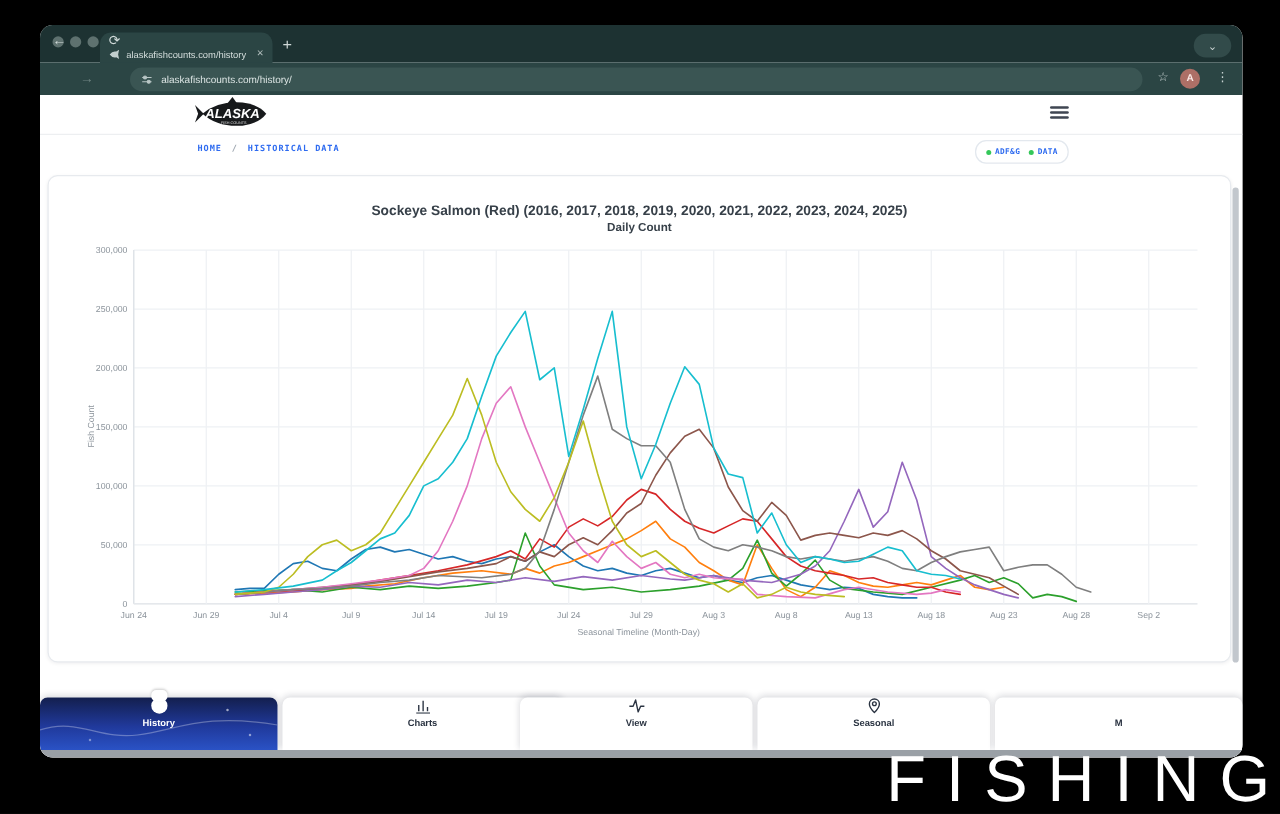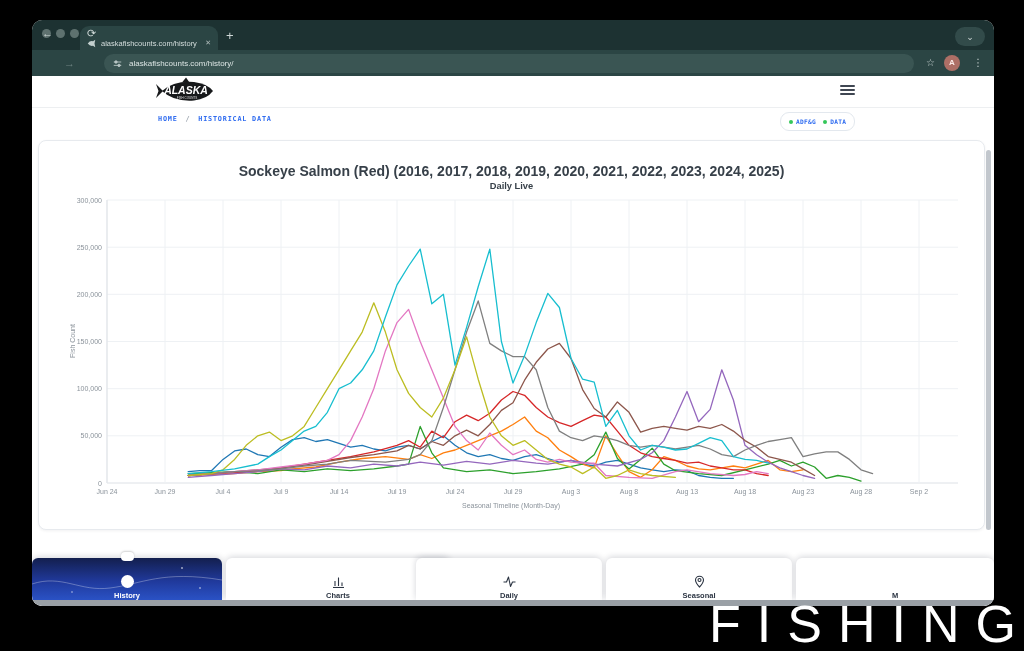--- a/index.html
+++ b/index.html
@@ -38,28 +38,28 @@
   #badges{position:absolute;left:748px;top:92px;height:17px;border:1px solid #e3e8ee;border-radius:9px;
     display:flex;align-items:center;padding:0 8px;gap:7px;background:#fff;}
   .badge{display:flex;align-items:center;gap:3px;font-family:"DejaVu Sans Mono",monospace;
     font-size:6.2px;font-weight:bold;color:#2e6bf0;letter-spacing:.3px;}
   .badge .dot{width:4px;height:4px;border-radius:50%;background:#34c759;}
   
   #card{position:absolute;left:6px;top:120px;width:947px;height:390px;background:#fff;
     border:1px solid #e7eaee;border-radius:8px;box-shadow:0 1px 3px rgba(16,24,40,.06);box-sizing:border-box;}
   #titles{position:absolute;left:6px;top:141px;width:947px;text-align:center;color:#374049;}
   #titles .t1{font-size:11px;font-weight:bold;}
-  #titles .t2{font-size:14px;font-weight:bold;margin-top:2px;}
+  #titles .t2{font-size:11px;font-weight:bold;margin-top:2px;}
   #titles .t3{font-size:9.3px;font-weight:bold;margin-top:2px;}
   #plot{position:absolute;left:0;top:0;width:962px;height:586px;pointer-events:none;z-index:2;}
   .tick{font:7px "Liberation Sans",sans-serif;fill:#8b939b;}
   
   .navcard{position:absolute;top:538px;height:42px;background:#fff;border-radius:6px 6px 0 0;
     box-shadow:0 -1px 6px rgba(15,23,42,.18);z-index:3;display:flex;flex-direction:column;
-    align-items:center;justify-content:flex-end;gap:3px;}
+    align-items:center;justify-content:flex-start;gap:3px;}
   .navcard .nlabel{font-size:7.5px;font-weight:bold;color:#2b3442;}
   #nav-history{left:0;width:190px;background:linear-gradient(180deg,#131f4e 0%,#20399b 55%,#2a52c5 100%);overflow:hidden;}
   #nav-history .nlabel{color:#fff;z-index:1;}
   #hist-dot{width:13px;height:13px;border-radius:50%;background:#fff;z-index:1;}
   #notch{position:absolute;left:89px;top:532px;width:13px;height:9px;background:#fff;border-radius:4px;
     box-shadow:0 -1px 2px rgba(0,0,0,.18);z-index:3;}
   #graystrip{position:absolute;left:0;top:580px;width:962px;height:6px;background:#9aa0a6;
     border-radius:0 0 10px 10px;z-index:4;}
   #scrollthumb{position:absolute;left:954px;top:130px;width:5px;height:380px;border-radius:3px;
     background:#c2c7cd;z-index:3;}
@@ -144,21 +144,21 @@
       </span>
       <span class="badge">
         <span class="dot"></span>
         <span>DATA</span>
       </span>
     </div>
 
     <div id="card"></div>
     <div id="titles">
       <div class="t2">Sockeye Salmon (Red) (2016, 2017, 2018, 2019, 2020, 2021, 2022, 2023, 2024, 2025)</div>
-      <div class="t3">Daily Live</div>
+      <div class="t3">Daily Count</div>
     </div>
     <svg id="plot" viewBox="0 0 962 586">
         <line x1="75" x2="926" y1="463.0" y2="463.0" stroke="#dde1e6" stroke-width="1"></line>
         <text x="70" y="465.5" text-anchor="end" class="tick">0</text>
         <line x1="75" x2="926" y1="415.8" y2="415.8" stroke="#eef1f4" stroke-width="1"></line>
         <text x="70" y="418.3" text-anchor="end" class="tick">50,000</text>
         <line x1="75" x2="926" y1="368.7" y2="368.7" stroke="#eef1f4" stroke-width="1"></line>
         <text x="70" y="371.2" text-anchor="end" class="tick">100,000</text>
         <line x1="75" x2="926" y1="321.5" y2="321.5" stroke="#eef1f4" stroke-width="1"></line>
         <text x="70" y="324.0" text-anchor="end" class="tick">150,000</text>
@@ -231,21 +231,21 @@
           <line x1="10" y1="11" x2="10" y2="7.5"></line>
             <line x1="1" y1="12.5" x2="12" y2="12.5"></line>
         </g>
       </svg>
       <div class="nlabel">Charts</div>
     </div>
     <div class="navcard" style="left:384px;width:186px">
       <svg class="navicon" viewBox="0 0 13 13">
         <polyline points="0.5,7 3.5,7 5.5,2 7.5,11.5 9.5,7 12.5,7" stroke="#2b3442" stroke-width="1.1" fill="none" stroke-linejoin="round"></polyline>
       </svg>
-      <div class="nlabel">Daily</div>
+      <div class="nlabel">View</div>
     </div>
     <div class="navcard" style="left:574px;width:186px">
       <svg class="navicon" viewBox="0 0 13 13">
         <g stroke="#2b3442" stroke-width="1.1" fill="none">
           <path d="M6.5,1.2 C4.2,1.2 2.5,3 2.5,5.1 C2.5,7.9 6.5,12 6.5,12 C6.5,12 10.5,7.9 10.5,5.1 C10.5,3 8.8,1.2 6.5,1.2 Z"></path>
           <circle cx="6.5" cy="5" r="1.5"></circle>
         </g>
       </svg>
       <div class="nlabel">Seasonal</div>
     </div>

